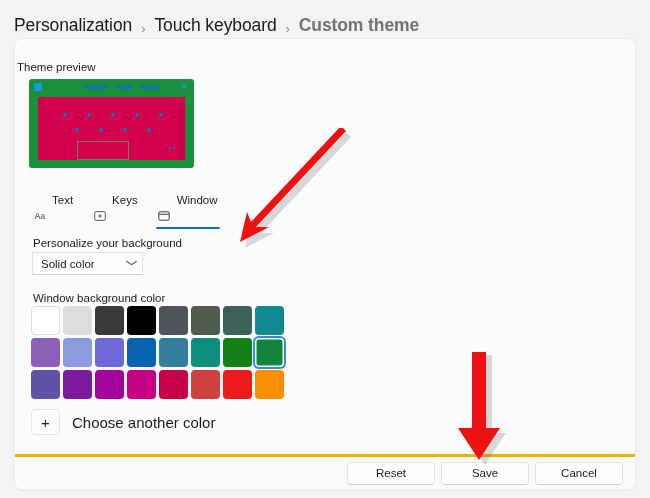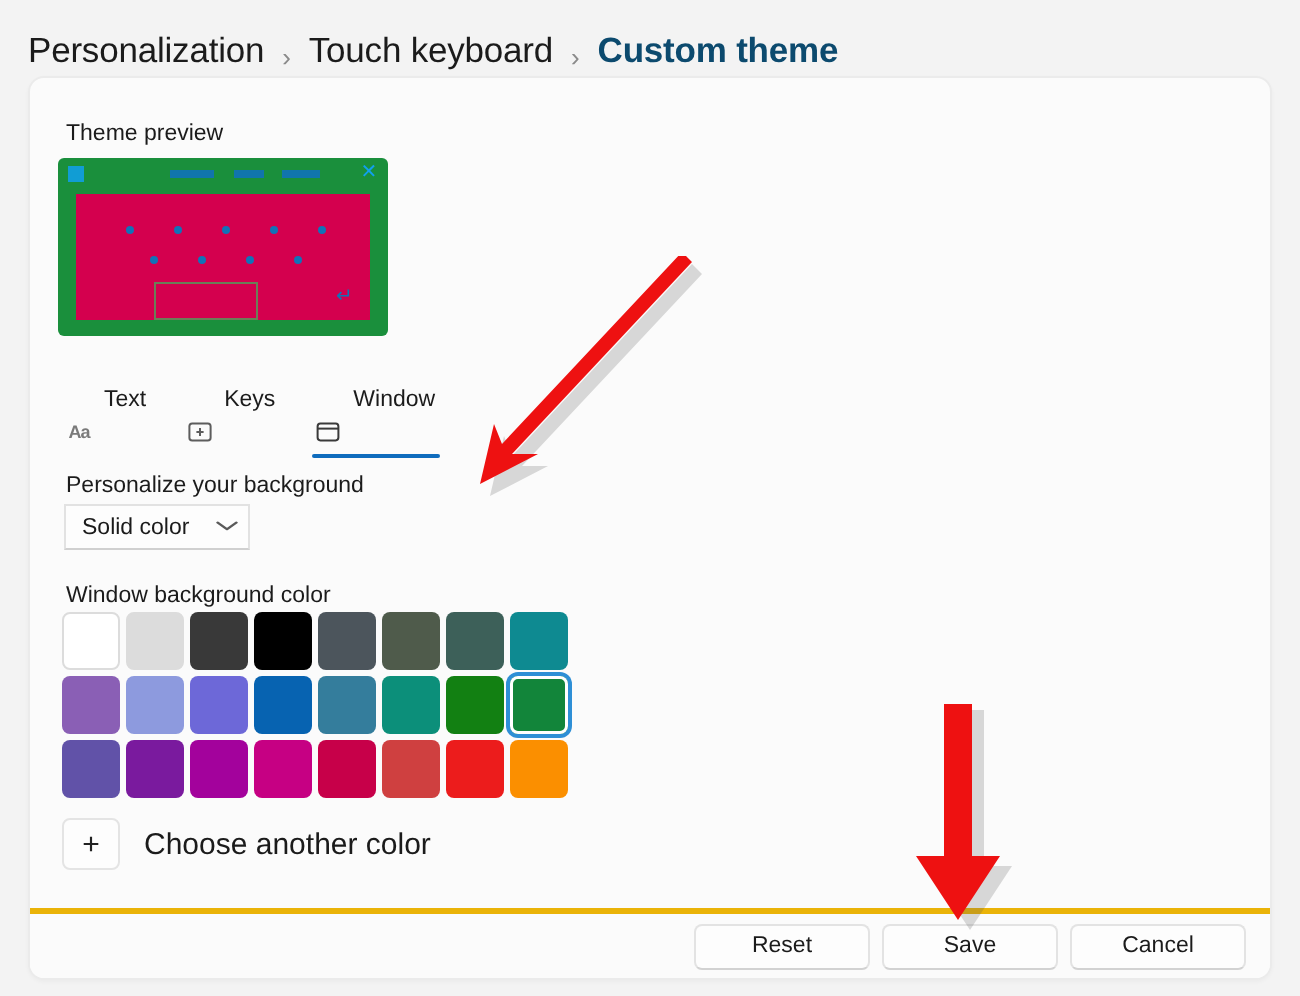--- a/index.html
+++ b/index.html
@@ -27,21 +27,21 @@
     gap: 9px;
     font-size: 17.5px;
     letter-spacing: -0.1px;
   }
   .crumb-link {
     color: #1b1b1b;
     font-weight: 400;
     white-space: nowrap;
   }
   .crumb-current {
-    color: #0c4a6e;
+    color: #737373;
     font-weight: 700;
     white-space: nowrap;
   }
   .crumb-sep {
     color: #8a8a8a;
     font-size: 13px;
     font-weight: 400;
     position: relative;
     top: 0px;
   }
@@ -64,21 +64,21 @@
     position: relative;
     height: 417px;
   }
 
   
   .section-label {
     position: absolute;
     font-size: 11.5px;
     color: #1b1b1b;
   }
-  #theme-preview-label { left: 18px; top: 22px; }
+  #theme-preview-label { left: 2px; top: 22px; }
 
   #theme-preview {
     position: absolute;
     left: 14px;
     top: 40px;
     width: 165px;
     height: 89px;
     border-radius: 3px;
     overflow: hidden;
   }
@@ -196,21 +196,21 @@
     border-radius: 1px;
   }
 
   
   #bg-label { left: 18px; top: 198px; }
 
   #bg-select {
     position: absolute;
     left: 17px;
     top: 213px;
-    width: 93px;
+    width: 111px;
     height: 23px;
     background: #fdfdfd;
     border: 1px solid #e2e2e2;
     border-bottom-color: #d0d0d0;
     border-radius: 0;
     box-sizing: border-box;
     display: flex;
     align-items: center;
     justify-content: space-between;
     padding: 0 6px 0 8px;

